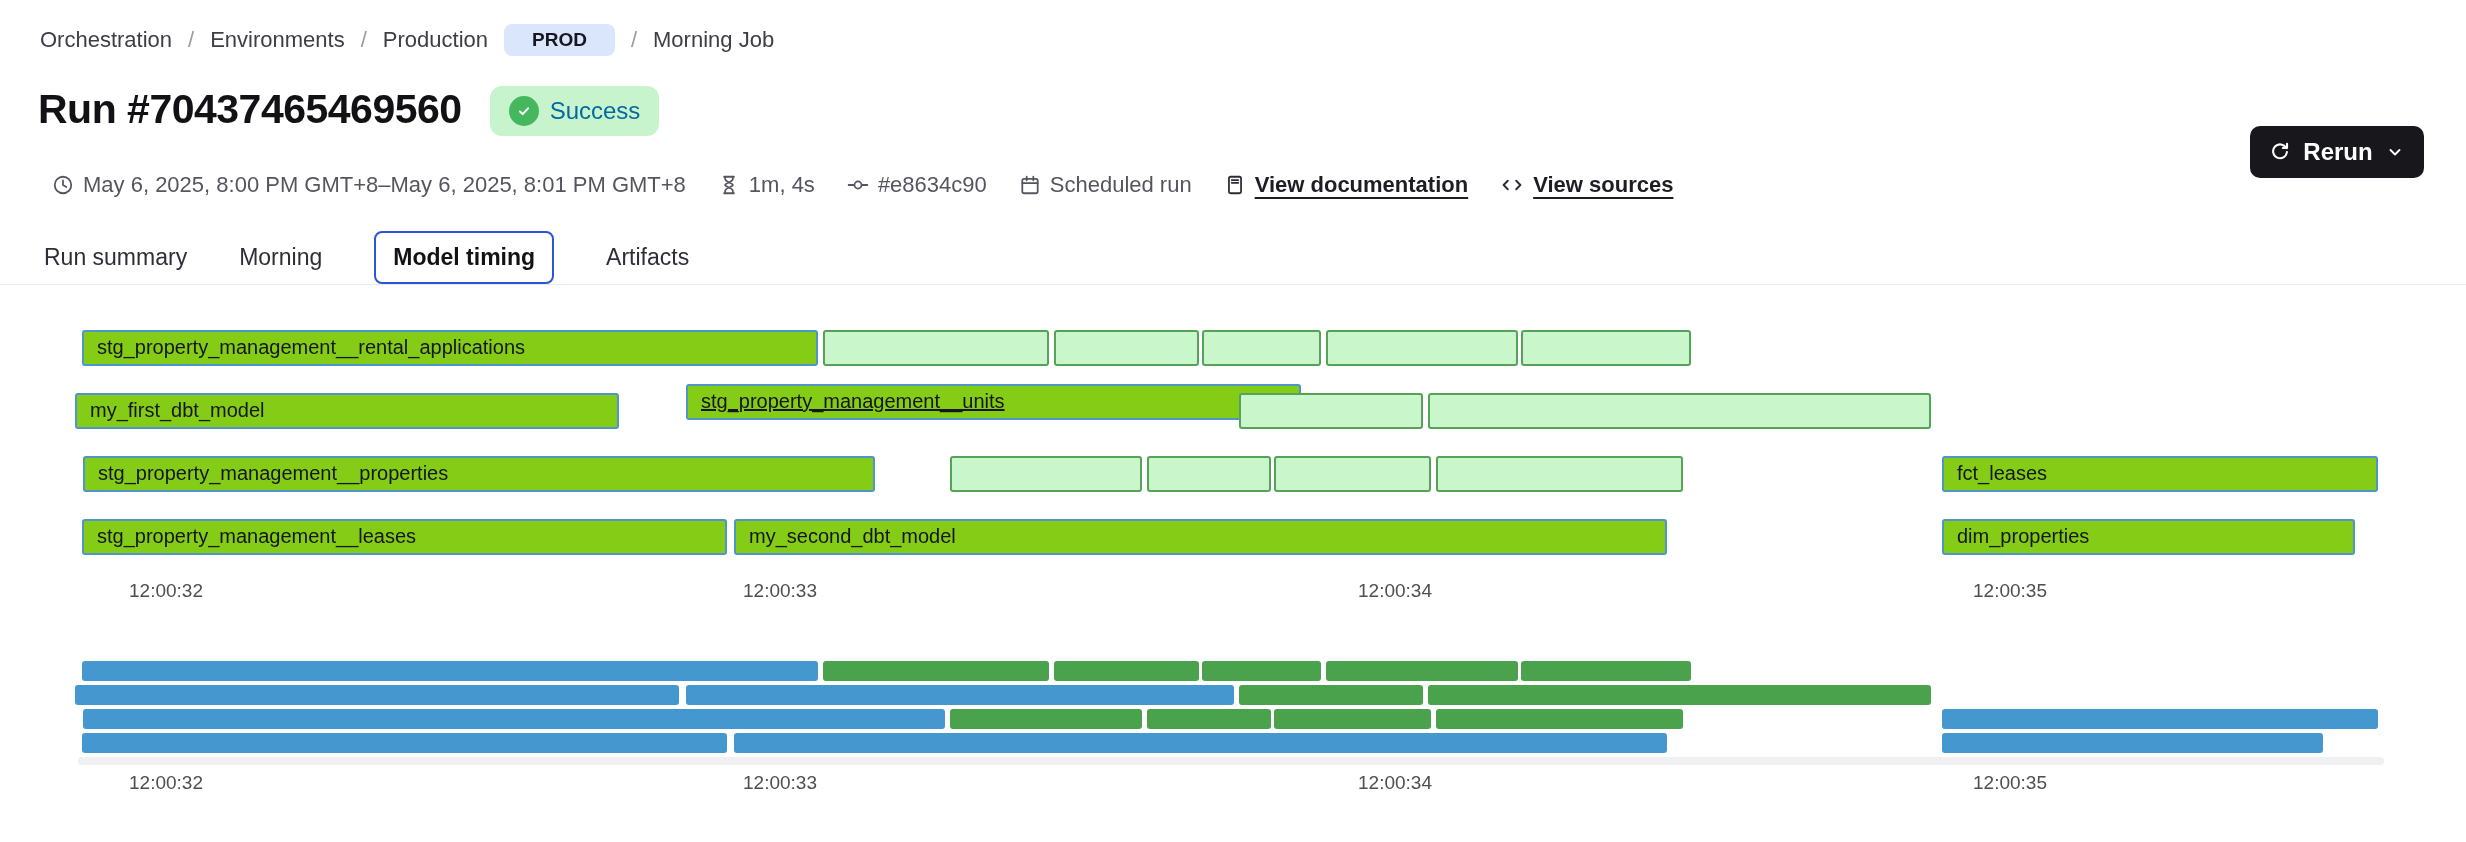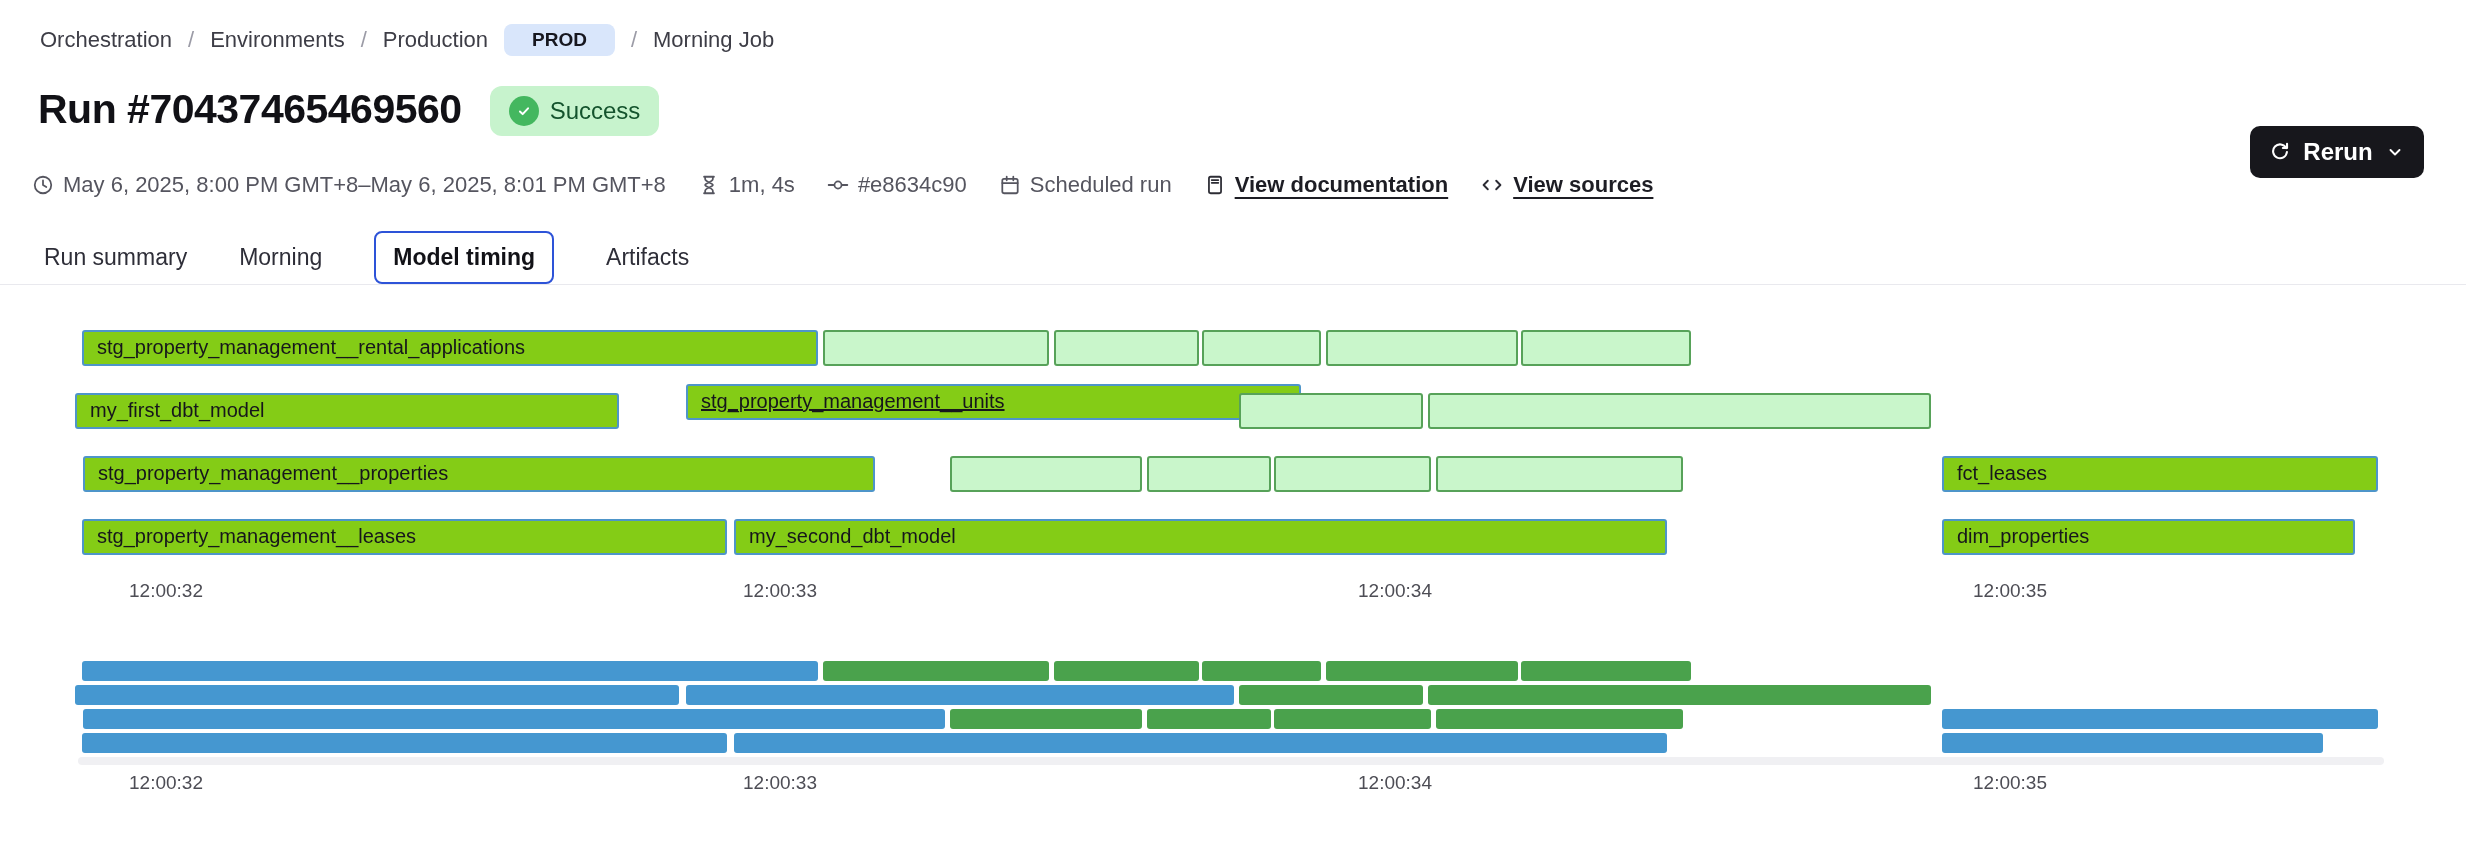--- a/index.html
+++ b/index.html
@@ -8,24 +8,24 @@
     font-family:"Liberation Sans",sans-serif;color:#17171d;
   }
   
   .breadcrumb{position:absolute;left:40px;top:24px;display:flex;align-items:center;gap:16px;font-size:22px;color:#3d3d46}
   .crumb{cursor:pointer}
   .crumb-sep{color:#9b9ba6}
   .prod-badge{background:#d9e6fb;color:#17171f;font-weight:700;font-size:19px;padding:5px 28px;border-radius:8px}
   
   .title-row{position:absolute;left:38px;top:86px;display:flex;align-items:flex-start;gap:28px}
   .page-title{margin:0;font-size:41px;font-weight:600;letter-spacing:-.5px;color:#111116}
-  .status-badge{display:flex;align-items:center;gap:11px;background:#c7f3cd;border-radius:12px;padding:10px 19px;font-size:24px;font-weight:500;color:#14532d}
+  .status-badge{display:flex;align-items:center;gap:11px;background:#c7f3cd;border-radius:12px;padding:10px 19px;font-size:24px;font-weight:500;color:#0369a1}
   .check-circle{width:30px;height:30px;border-radius:50%;background:#44b75f;display:flex;align-items:center;justify-content:center;flex:none}
   
-  .meta-row{position:absolute;left:32px;top:172px;display:flex;align-items:center;gap:32px;font-size:22px;color:#55555f;white-space:nowrap}
+  .meta-row{position:absolute;left:52px;top:172px;display:flex;align-items:center;gap:32px;font-size:22px;color:#55555f;white-space:nowrap}
   .meta-item{display:flex;align-items:center;gap:9px}
   .meta-link{color:#1d1d24;font-weight:700;text-decoration:underline;text-underline-offset:5px;cursor:pointer}
   .micon{stroke:#55555f;fill:none;stroke-width:1.6;stroke-linecap:round;stroke-linejoin:round;flex:none}
   .micon.dark{stroke:#2c2c34}
   
   .rerun-btn{position:absolute;left:2250px;top:126px;width:174px;height:52px;background:#17171c;border:none;border-radius:10px;
     display:flex;align-items:center;justify-content:center;gap:12px;color:#fff;font-size:24px;font-weight:700;cursor:pointer;font-family:inherit}
   
   .tabs{position:absolute;left:44px;top:230px;height:54px;display:flex;align-items:center;gap:52px;font-size:23px;color:#2e2e38}
   .tab{cursor:pointer}

